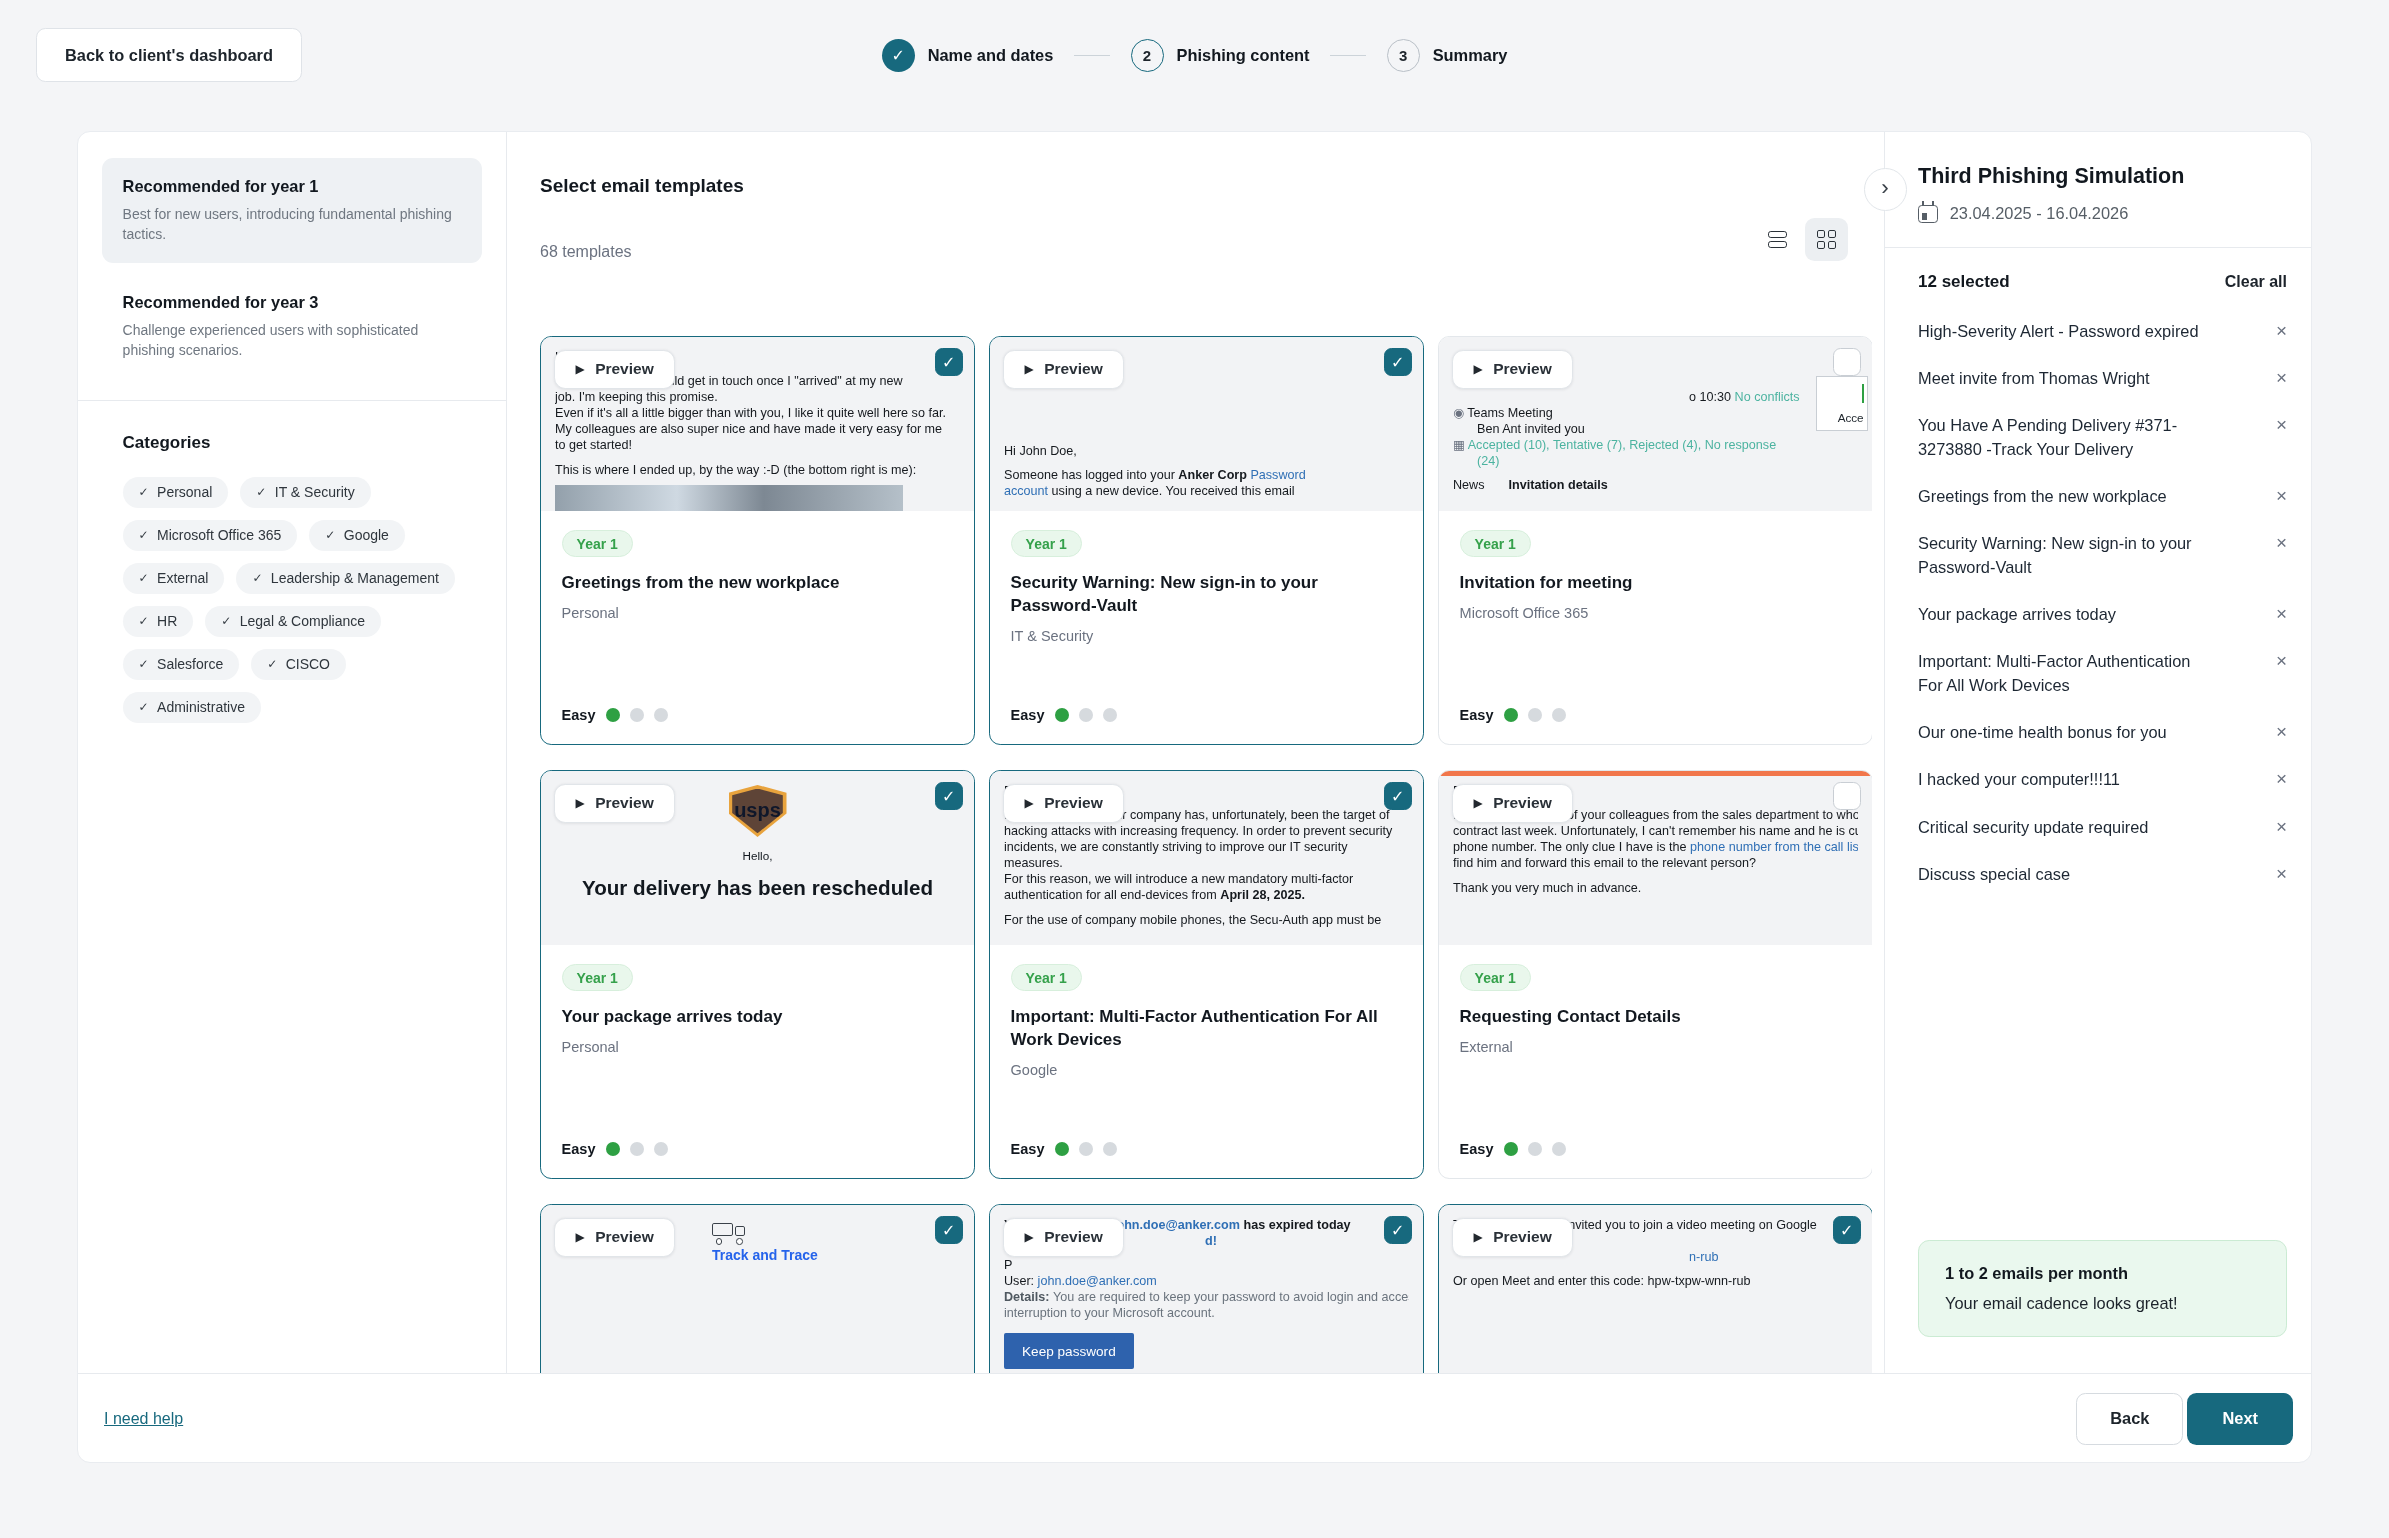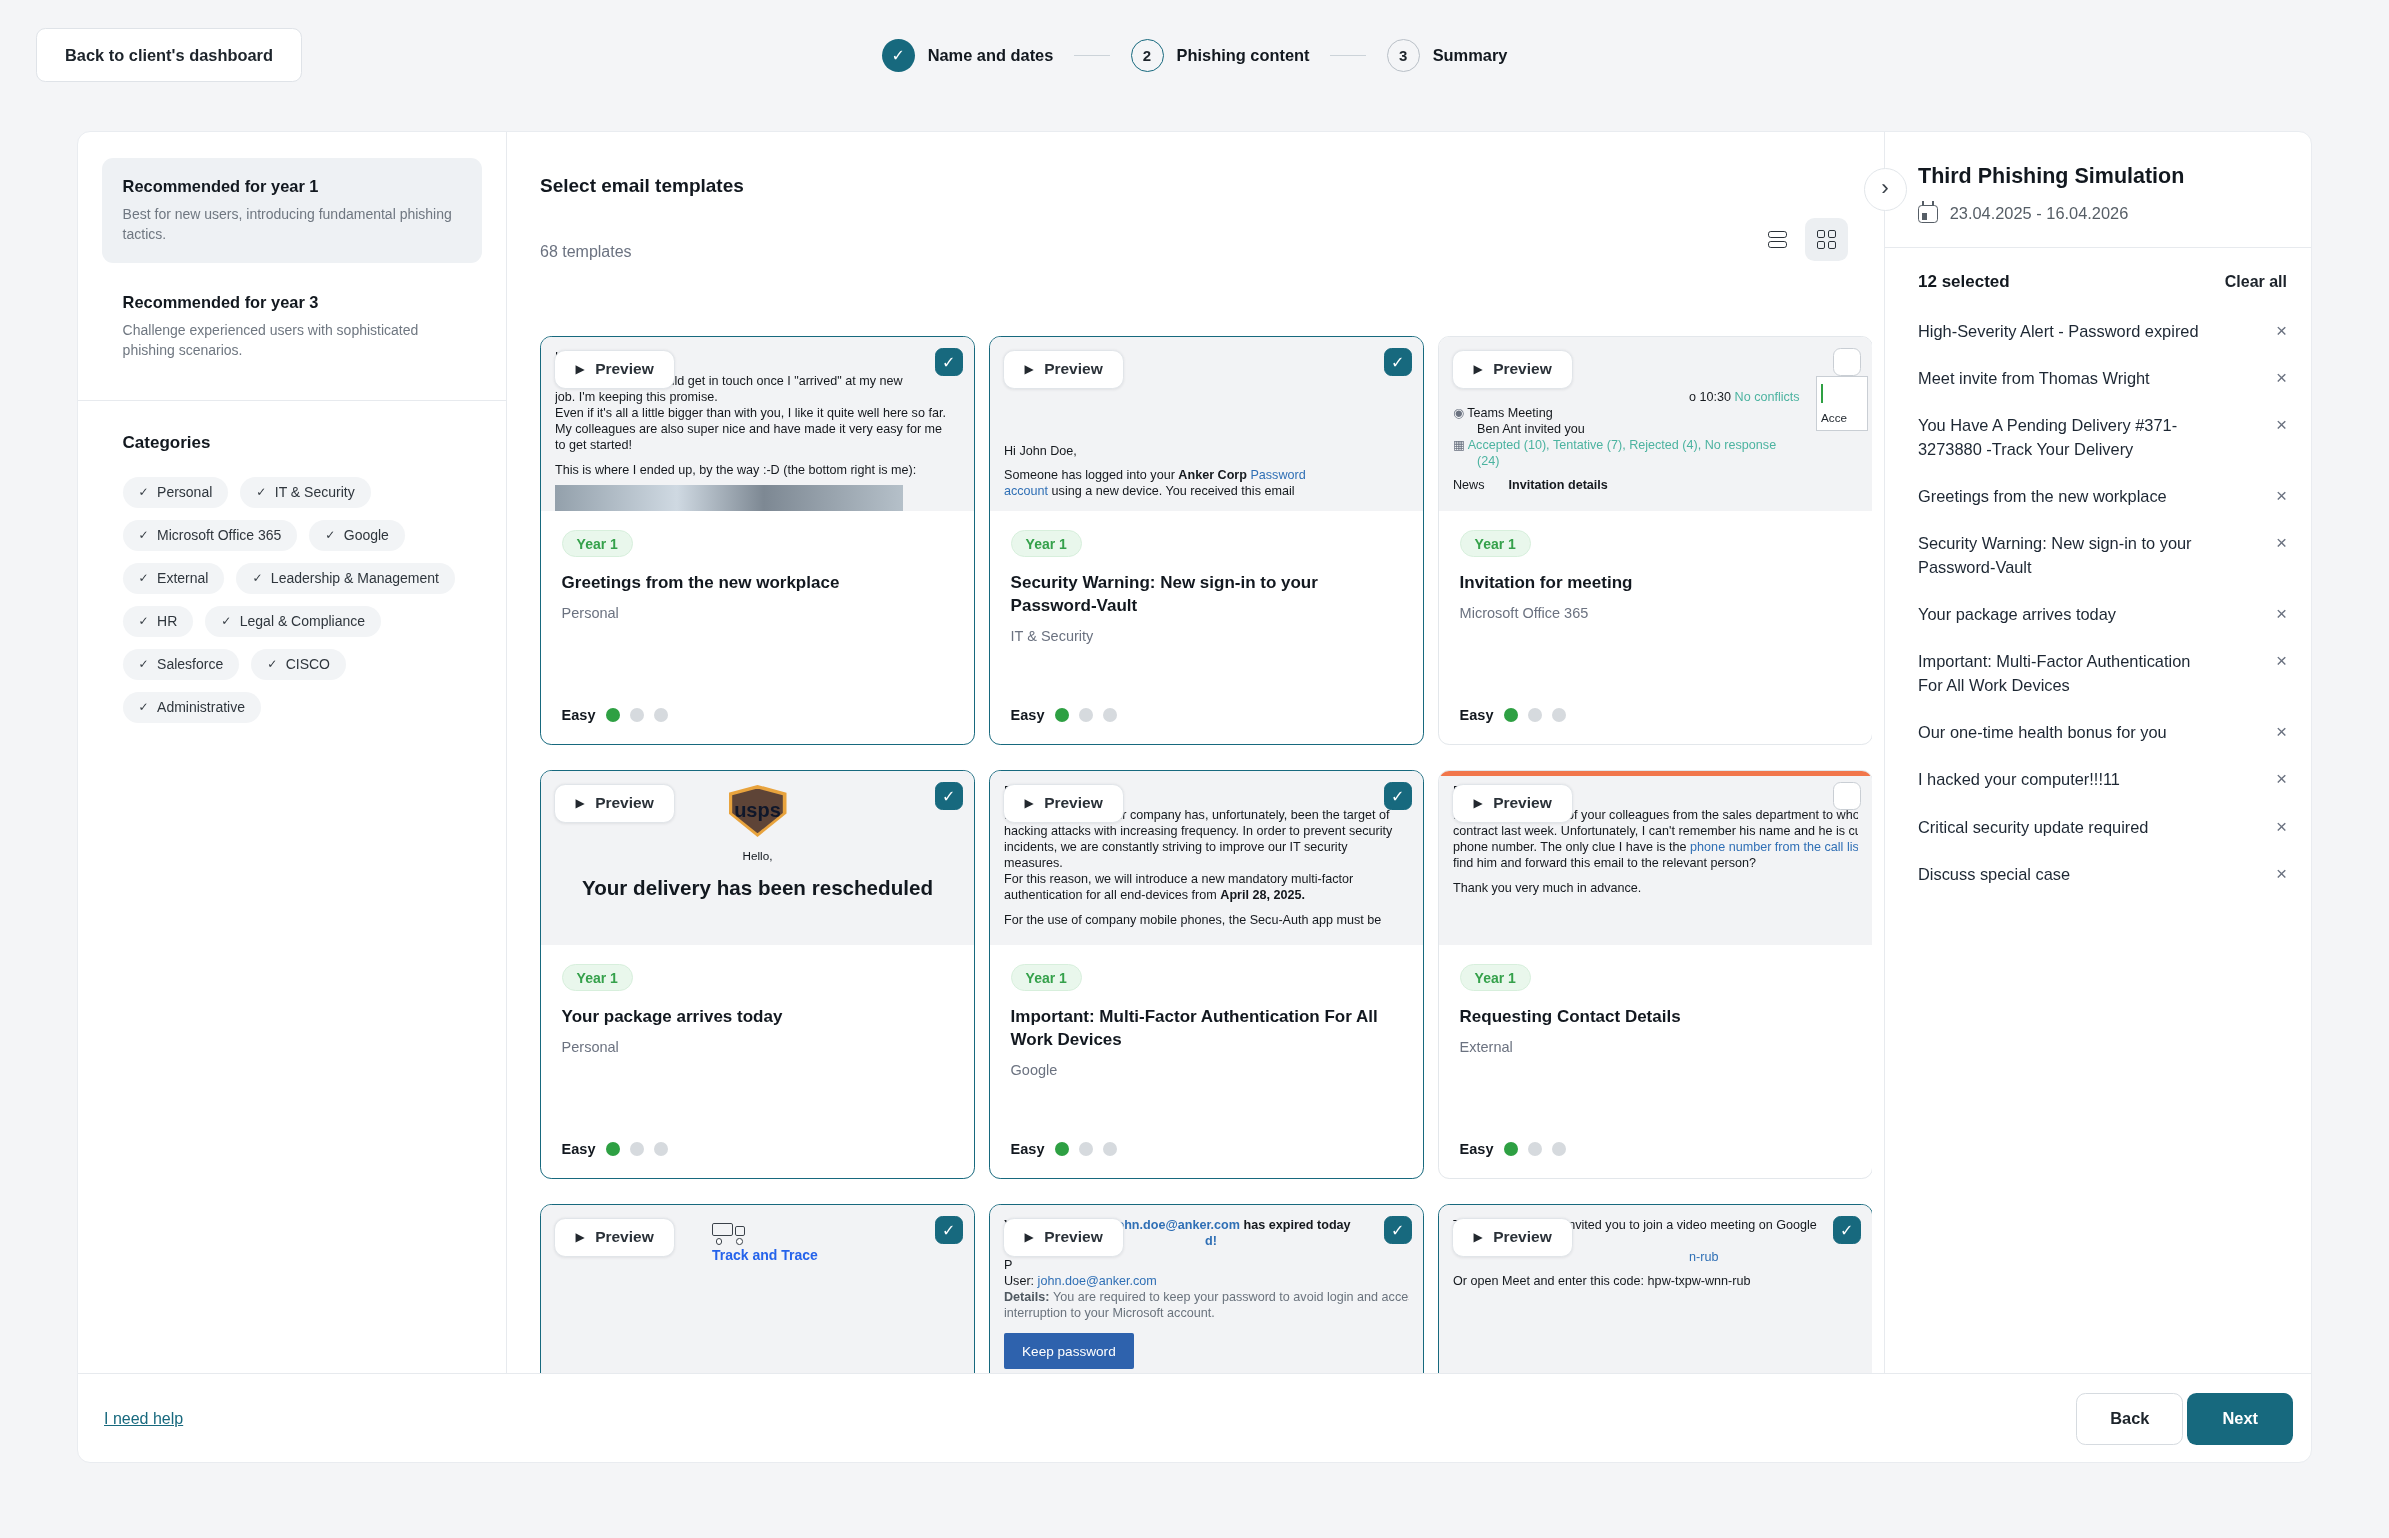--- a/index.html
+++ b/index.html
@@ -80,21 +80,21 @@
     border:0.9px solid #D7EFDC;color:var(--badge-tx);font-size:14px;font-weight:700}
   .card-title{font-size:17px;font-weight:700;line-height:1.35;margin:15px 0 9.4px;color:#12181F}
   .card-cat{font-size:14.5px;color:var(--muted)}
   .foot{margin-top:auto;display:flex;align-items:center;gap:10.3px}
   .diff{font-size:14.5px;font-weight:700}
   .dot{width:14px;height:14px;border-radius:50%;background:#D6DADE;display:inline-block}
   .dot.g{background:var(--easy)}
 
   
   .accept-chip{position:absolute;right:3.7px;top:39px;width:52px;background:#fff;border:0.9px solid #C9CED4;
-    padding:8.4px 3.7px 6.6px;text-align:left}
+    padding:8.4px 3.7px 6.6px;text-align:right}
   .accept-sq{width:14px;height:14px;border:1.9px solid var(--easy);margin:0 auto}
   .accept-tx{margin-top:8.4px;font-size:11.7px;color:#1D242B}
   .usps-wrap{text-align:center}
   .shield{position:relative;width:58px;height:52px;margin:1.9px auto 0;
     clip-path:polygon(50% 0,100% 15%,100% 55%,50% 100%,0 55%,0 15%);background:#E8A33D}
   .shield-in{position:absolute;left:3.7px;top:3.7px;right:3.7px;bottom:3.7px;
     clip-path:polygon(50% 0,100% 15%,100% 55%,50% 100%,0 55%,0 15%);background:#5E4437}
   .shield-tx{position:absolute;inset:0;display:flex;align-items:center;justify-content:center;
     color:#0f172a;font-weight:800;font-size:20px}
   .usps-hello{margin-top:12px;font-size:11.7px}
@@ -518,20 +518,24 @@
           </div>
           <div class="sel-item">
             <span class="sel-txt">Critical security update required</span>
             <button class="sel-x">×</button>
           </div>
           <div class="sel-item">
             <span class="sel-txt">Discuss special case</span>
             <button class="sel-x">×</button>
           </div>
         </div>
+      <div class="cadence">
+        <div class="cad-title">1 to 2 emails per month</div>
+        <div class="cad-text">Your email cadence looks great!</div>
+      </div>
     </div>
 
     <div class="footer">
       <a class="help-link">I need help</a>
       <div class="f-btns">
         <button class="btn-back">Back</button>
         <button class="btn-next">Next</button>
       </div>
     </div>
   </div>

